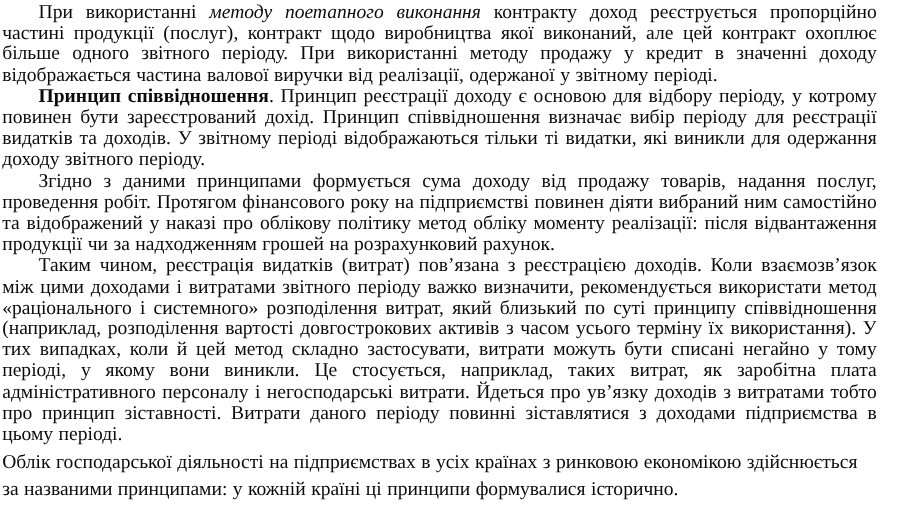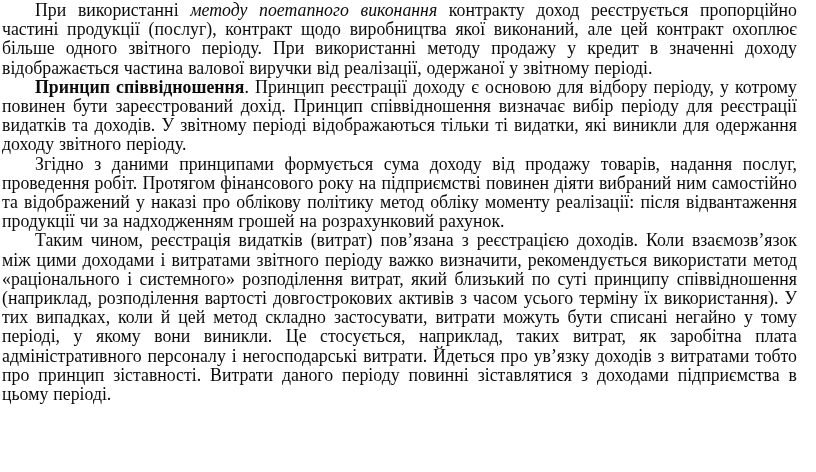--- a/index.html
+++ b/index.html
@@ -42,14 +42,15 @@
 <div class="page">
 
   <p class="para"><span>При використанні </span><span class="run-italic">методу поетапного виконання</span><span> контракту доход реєструється пропорційно частині продукції (послуг), контракт щодо виробництва якої виконаний, але цей контракт охоплює більше одного звітного періоду. При використанні методу продажу у кредит в значенні доходу відображається частина валової виручки від реалізації, одержаної у звітному періоді.</span></p>
 
   <p class="para"><span class="run-bold">Принцип співвідношення</span><span>. Принцип реєстрації доходу є основою для відбору періоду, у котрому повинен бути зареєстрований дохід. Принцип співвідношення визначає вибір періоду для реєстрації видатків та доходів. У звітному періоді відображаються тільки ті видатки, які виникли для одержання доходу звітного періоду.</span></p>
 
   <p class="para"><span>Згідно з даними принципами формується сума доходу від продажу товарів, надання послуг, проведення робіт. Протягом фінансового року на підприємстві повинен діяти вибраний ним самостійно та відображений у наказі про облікову політику метод обліку моменту реалізації: після відвантаження продукції чи за надходженням грошей на розрахунковий рахунок.</span></p>
 
   <p class="para"><span>Таким чином, реєстрація видатків (витрат) пов’язана з реєстрацією доходів. Коли взаємозв’язок між цими доходами і витратами звітного періоду важко визначити, рекомендується використати метод «раціонального і системного» розподілення витрат, який близький по суті принципу співвідношення (наприклад, розподілення вартості довгострокових активів з часом усього терміну їх використання). У тих випадках, коли й цей метод складно застосувати, витрати можуть бути списані негайно у тому періоді, у якому вони виникли. Це стосується, наприклад, таких витрат, як заробітна плата адміністративного персоналу і негосподарські витрати. Йдеться про ув’язку доходів з витратами тобто про принцип зіставності. Витрати даного періоду повинні зіставлятися з доходами підприємства в цьому періоді.</span></p>
 
+  <p class="para no-indent loose"><span>Облік господарської діяльності на підприємствах в усіх країнах з ринковою економікою здійснюється за названими принципами: у кожній країні ці принципи формувалися історично.</span></p>
 
 </div>
 
 </body></html>

